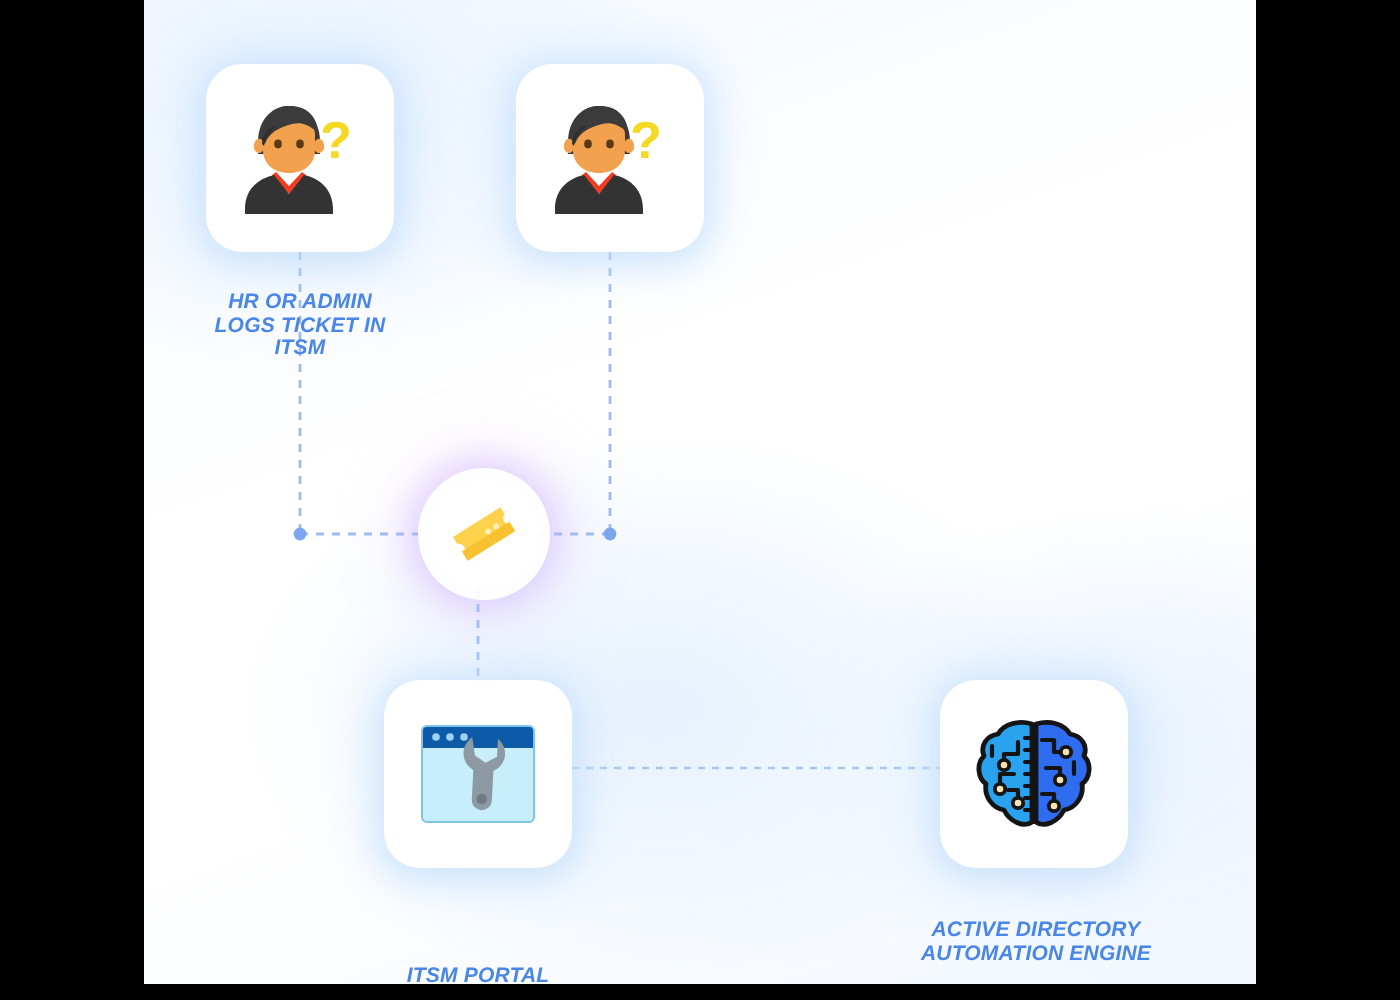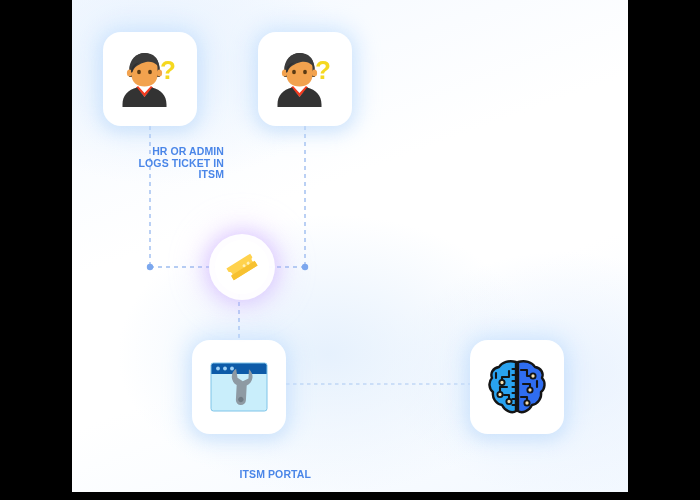--- a/index.html
+++ b/index.html
@@ -65,32 +65,33 @@
       0 0 0 6px rgba(255,255,255,0.95),
       0 0 18px 9px rgba(196,160,255,0.45),
       0 0 34px 14px rgba(214,188,255,0.28);
     display: flex; align-items: center; justify-content: center;
     z-index: 4;
   }
 
   
   .node-label {
     position: absolute;
-    text-align: right;
+    text-align: center;
     color: #4a86e8;
     font-weight: bold;
     font-size: 10.5px;
     line-height: 11.5px;
     letter-spacing: 0.1px;
     text-transform: uppercase;
     white-space: pre-line;
+    font-style: italic;
   }
   #label-hr       { left: 4px;   top: 146px; width: 148px; }
   #label-employee { left: 160px; top: 146px; width: 148px; }
-  #label-itsm     { left: 95px;  top: 469px; width: 144px; }
+  #label-itsm     { left: 95px;  top: 483px; width: 144px; }
   #label-ad       { left: 372px; top: 460px; width: 148px; }
 
   svg { display: block; }
 </style>
 </head>
 <body>
 
 <div id="root">
   <div id="canvas">
 
@@ -233,15 +234,17 @@
       </svg>
     </div>
 
     <div class="node-label" id="label-hr">HR or ADMIN
 LOGS TICKET IN
 ITSM</div>
 
 
     <div class="node-label" id="label-itsm">ITSM PORTAL</div>
 
+    <div class="node-label" id="label-ad">ACTIVE DIRECTORY
+AUTOMATION ENGINE</div>
 
   </div>
 </div>
 
 </body></html>

